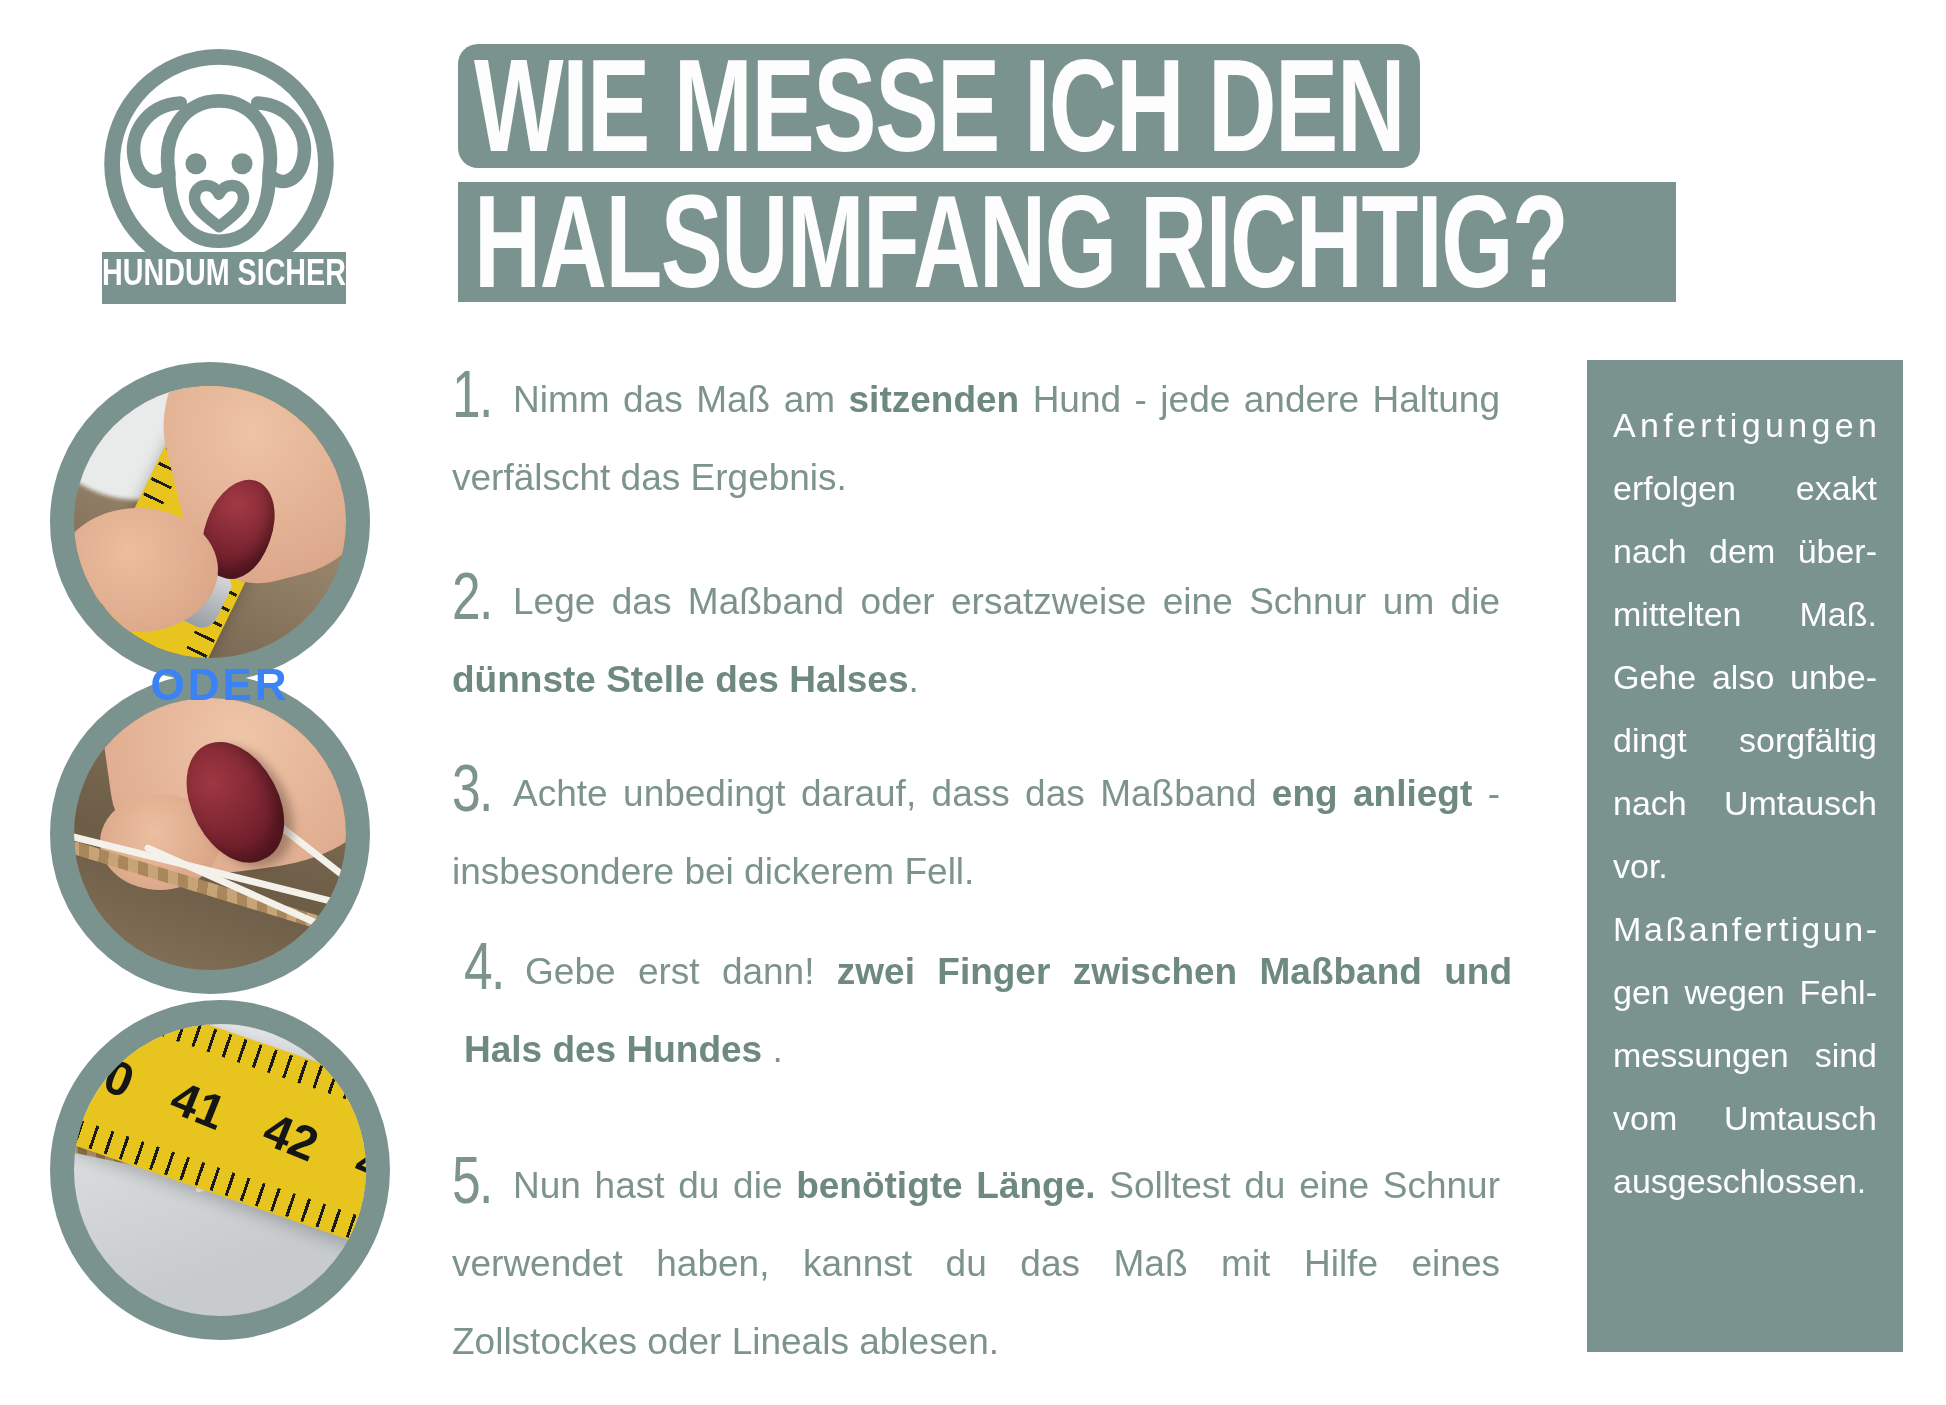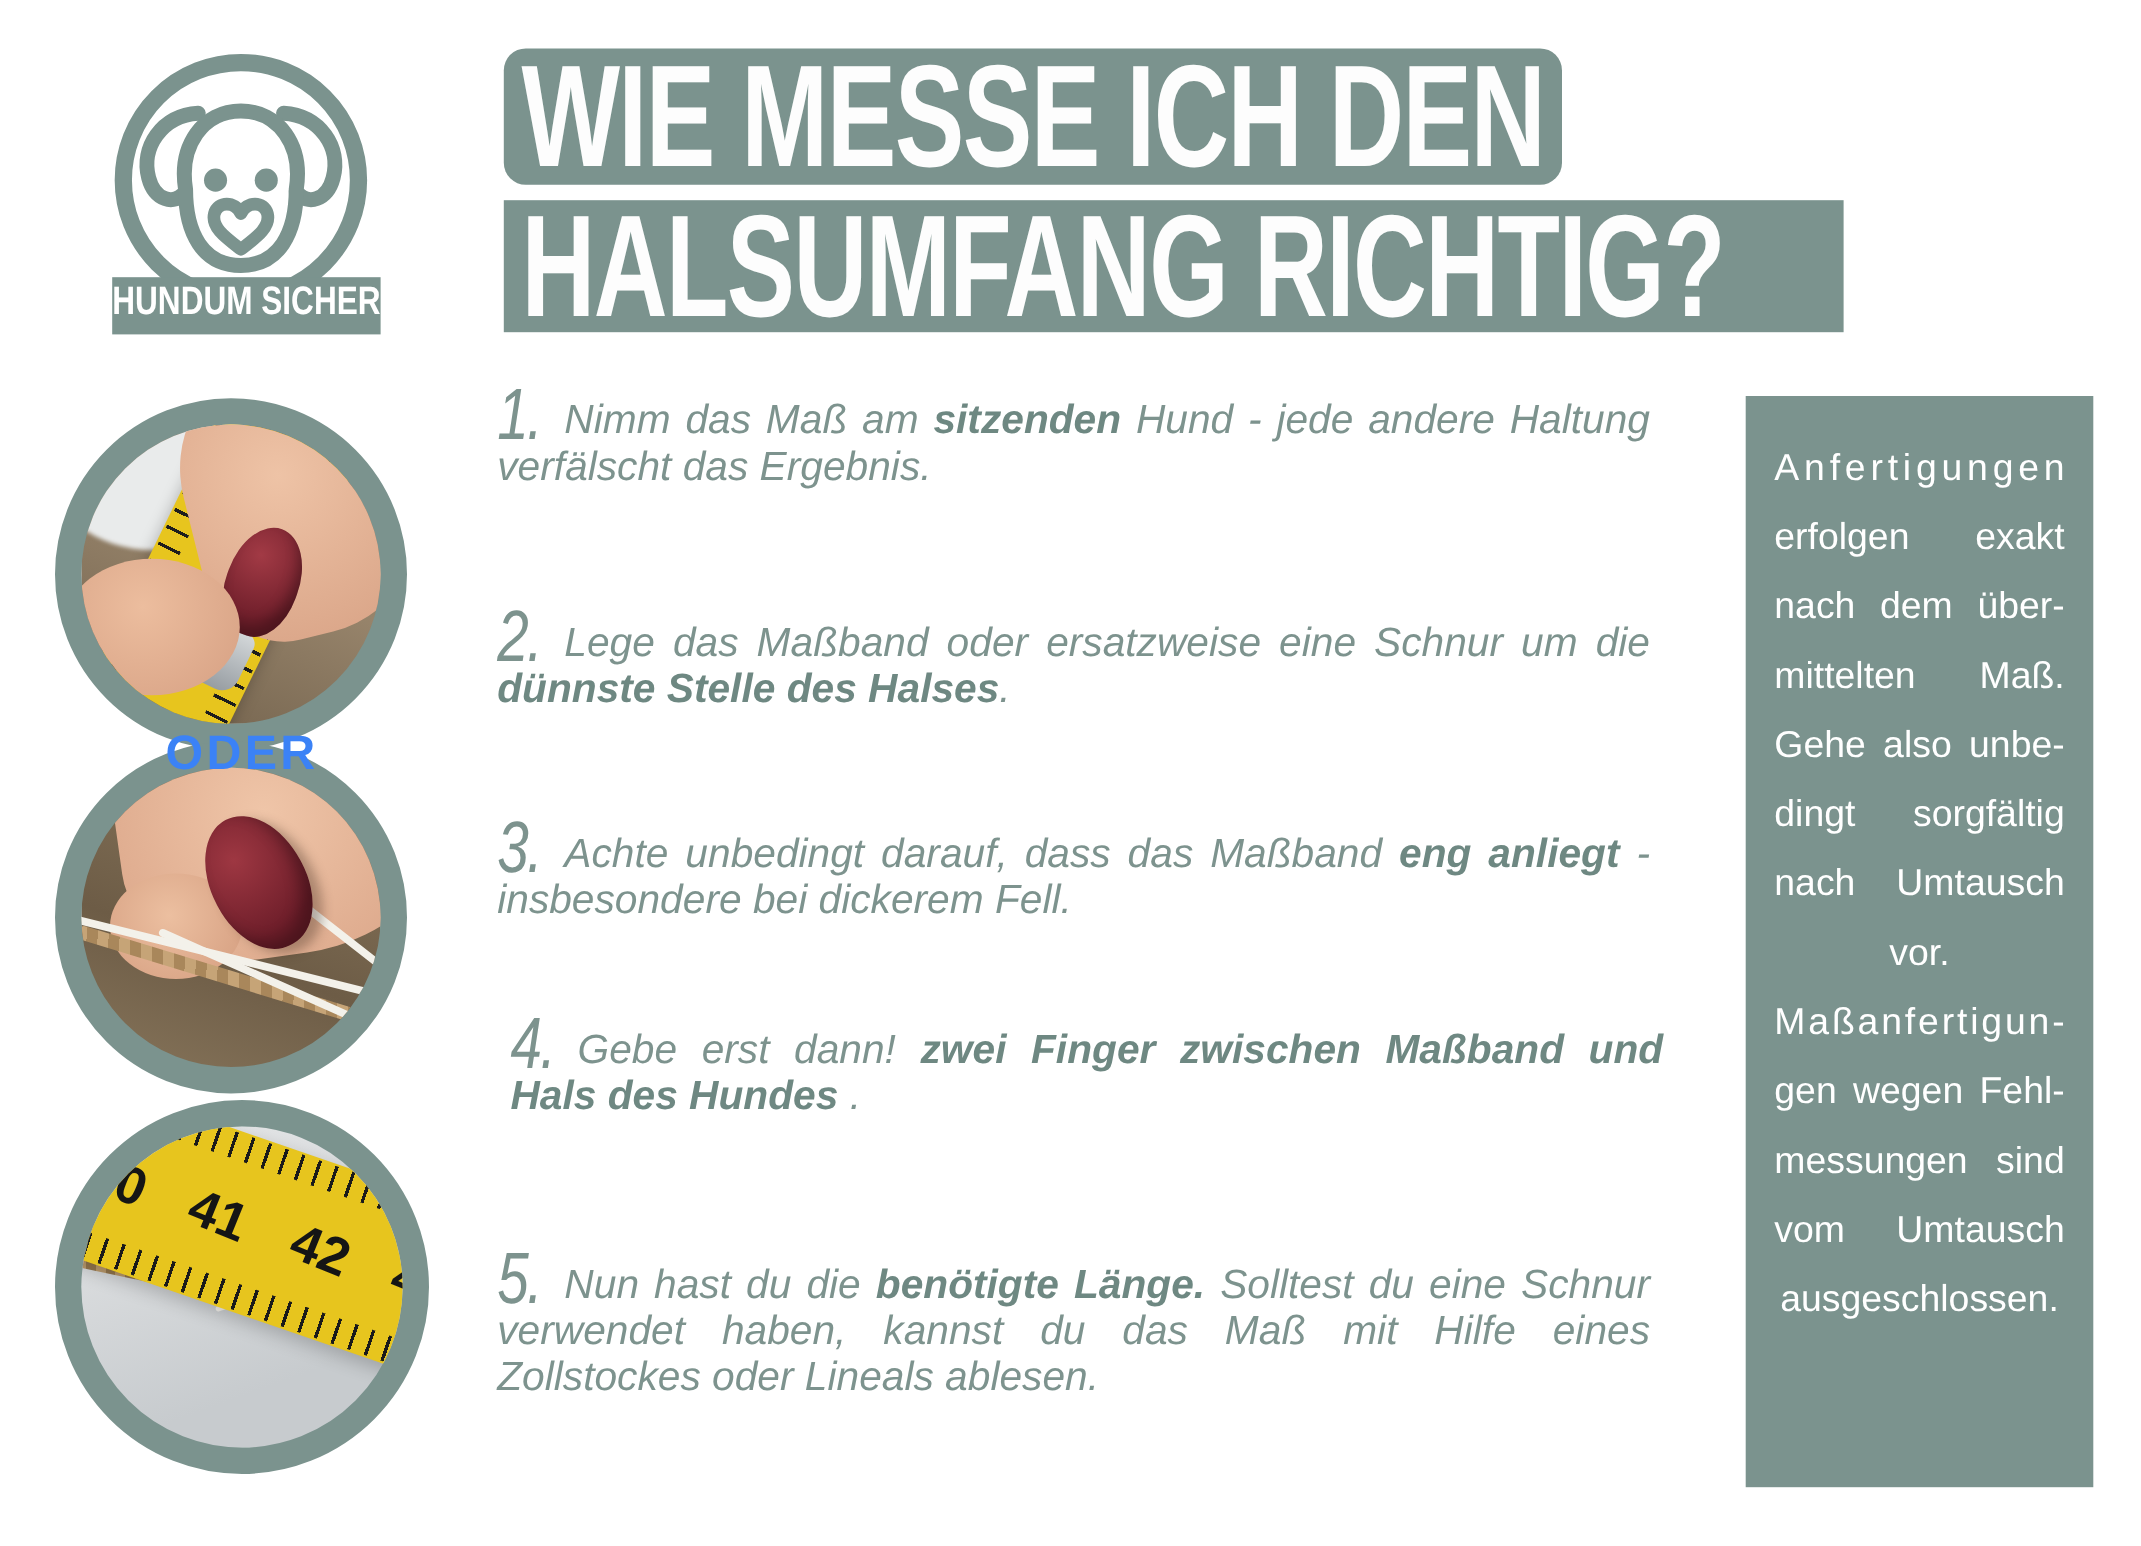--- a/index.html
+++ b/index.html
@@ -101,36 +101,36 @@
   .c3 .t2{left:-24px;top:136px;transform:rotate(12deg);width:260px;}
   .c3 .wisp{position:absolute;left:120px;top:150px;width:90px;height:5px;background:#f6f4ee;
       border-radius:3px;transform:rotate(-18deg);}
 
   
   .oder{position:absolute;left:100px;top:660px;width:240px;text-align:center;z-index:5;
       color:#3b82f6;font-weight:700;font-size:44px;letter-spacing:3px;}
 
   
   .step{position:absolute;left:452px;width:1048px;text-align:justify;
-      color:var(--text);font-size:37px;line-height:42px;font-style:italic;}
+      color:var(--text);font-size:37px;line-height:78px;}
   .step .num{font-size:66px;font-weight:400;letter-spacing:-2px;display:inline-block;
       transform:scaleX(.78);transform-origin:0 60%;position:relative;top:5px;margin-right:10px;}
   .step b{font-weight:700;color:var(--text-bold);}
   .step:nth-of-type(1){top:350px;}
   .step:nth-of-type(2){top:552px;}
   .step:nth-of-type(3){top:744px;}
   .step:nth-of-type(4){top:922px;margin-left:12px;}
   .step:nth-of-type(5){top:1136px;}
 
   
   .sidebar{position:absolute;left:1587px;top:360px;width:316px;height:992px;
       background:var(--sage);color:#fff;padding:34px 26px 0 26px;font-size:34px;}
   .sb-title{height:62px;line-height:62px;text-align:center;font-weight:700;}
   .sb-line{height:63px;display:flex;align-items:center;justify-content:space-between;}
-  .sb-line.plain{display:block;line-height:63px;text-align:center;}
+  .sb-line.plain{display:block;line-height:63px;text-align:left;}
 </style>
 </head>
 <body>
 
 <div class="page">
 
   <div class="logo-wrap">
     <svg width="262" height="262" viewBox="0 0 250 250">
       <circle cx="125" cy="120" r="102" fill="none" stroke="#7b938e" stroke-width="15"></circle>
       <path d="M88,62 C56,64 38,92 45,118 C50,137 67,143 77,130" fill="none" stroke="#7b938e" stroke-width="13" stroke-linecap="round"></path>

